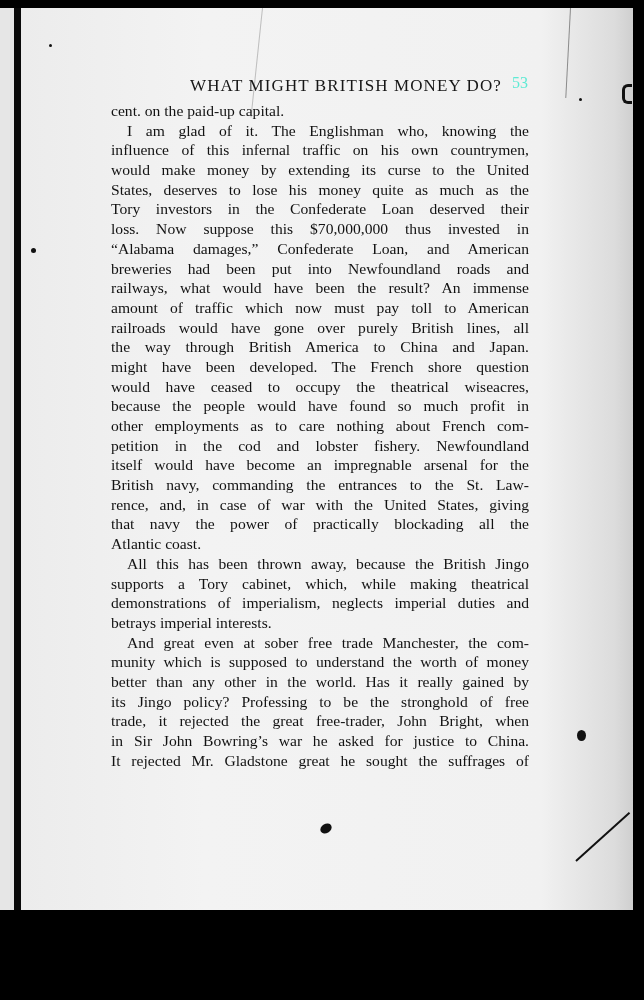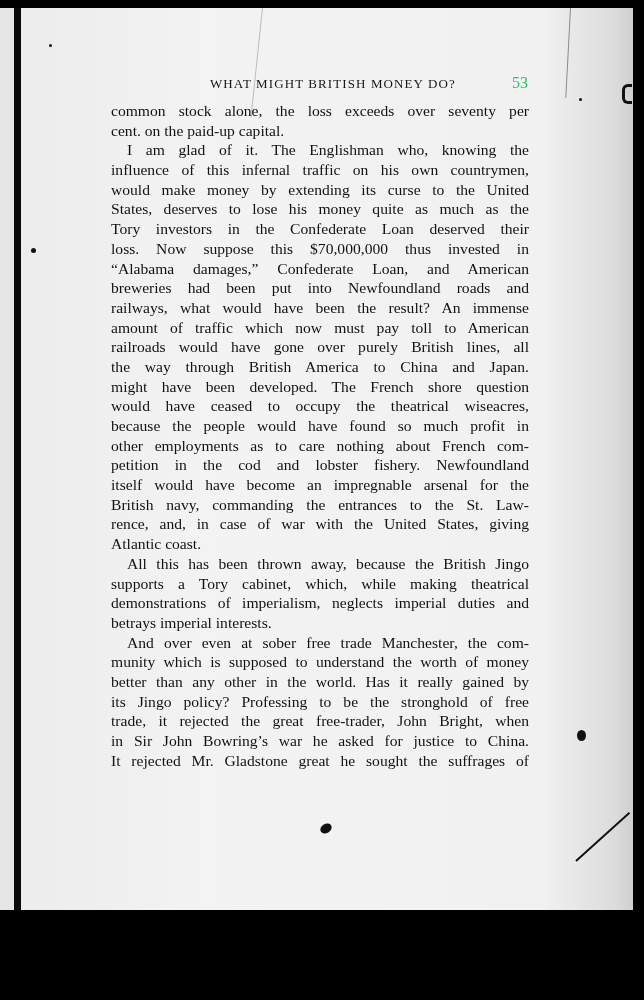--- a/index.html
+++ b/index.html
@@ -101,34 +101,34 @@
     }
     .running-head {
       position: absolute;
       left: 110px;
       top: 74px;
       width: 420px;
       height: 20px;
     }
     .running-title {
       position: absolute;
-      left: 100px;
+      left: 80px;
       top: 2px;
-      font-size: 13px;
+      font-size: 17px;
       letter-spacing: 1.1px;
       font-variant: small-caps;
       color: #161616;
       white-space: nowrap;
     }
     .page-number {
       position: absolute;
       right: 2px;
       top: 0px;
       font-size: 16px;
-      color: #22c55e;
+      color: #5eead4;
     }
     .body-text {
       position: absolute;
       left: 111px;
       top: 101px;
       width: 418px;
     }
     .line {
       display: block;
       height: 19.7px;
@@ -174,21 +174,20 @@
   <div class="blot" style="left:31px;top:248px;width:5px;height:5px;"></div>
   <div class="blot" style="left:49px;top:44px;width:3px;height:3px;"></div>
   <div class="blot" style="left:579px;top:98px;width:3px;height:3px;"></div>
 
   <div class="running-head">
     <span class="running-title">WHAT MIGHT BRITISH MONEY DO?</span>
     <span class="page-number">53</span>
   </div>
 
   <div class="body-text" id="body-text">
-      <span class="line">common stock alone, the loss exceeds over seventy per</span>
       <span class="line last">cent. on the paid-up capital.</span>
       <span class="line indent">I am glad of it.  The Englishman who, knowing the</span>
       <span class="line">influence of this infernal traffic on his own countrymen,</span>
       <span class="line">would make money by extending its curse to the United</span>
       <span class="line">States, deserves to lose his money quite as much as the</span>
       <span class="line">Tory investors in the Confederate Loan deserved their</span>
       <span class="line">loss.  Now suppose this $70,000,000 thus invested in</span>
       <span class="line">“Alabama damages,” Confederate Loan, and American</span>
       <span class="line">breweries had been put into Newfoundland roads and</span>
       <span class="line">railways, what would have been the result?  An immense</span>
@@ -196,26 +195,27 @@
       <span class="line">railroads would have gone over purely British lines, all</span>
       <span class="line">the way through British America to China and Japan.</span>
       <span class="line">might have been developed.  The French shore question</span>
       <span class="line">would have ceased to occupy the theatrical wiseacres,</span>
       <span class="line">because the people would have found so much profit in</span>
       <span class="line">other employments as to care nothing about French com-</span>
       <span class="line">petition in the cod and lobster fishery.  Newfoundland</span>
       <span class="line">itself would have become an impregnable arsenal for the</span>
       <span class="line">British navy, commanding the entrances to the St. Law-</span>
       <span class="line">rence, and, in case of war with the United States, giving</span>
+      <span class="line">that navy the power of practically blockading all the</span>
       <span class="line last">Atlantic coast.</span>
       <span class="line indent">All this has been thrown away, because the British Jingo</span>
       <span class="line">supports a Tory cabinet, which, while making theatrical</span>
       <span class="line">demonstrations of imperialism, neglects imperial duties and</span>
       <span class="line last">betrays imperial interests.</span>
-      <span class="line indent">And over even at sober free trade Manchester, the com-</span>
+      <span class="line indent">And great even at sober free trade Manchester, the com-</span>
       <span class="line">munity which is supposed to understand the worth of money</span>
       <span class="line">better than any other in the world.   Has it really gained by</span>
       <span class="line">its Jingo policy?  Professing to be the stronghold of free</span>
       <span class="line">trade, it rejected the great free-trader, John Bright, when</span>
       <span class="line">in Sir John Bowring’s war he asked for justice to China.</span>
       <span class="line">It rejected Mr. Gladstone great he sought the suffrages of</span>
     </div>
 
   <div class="bottom-black"></div>
 </div>

